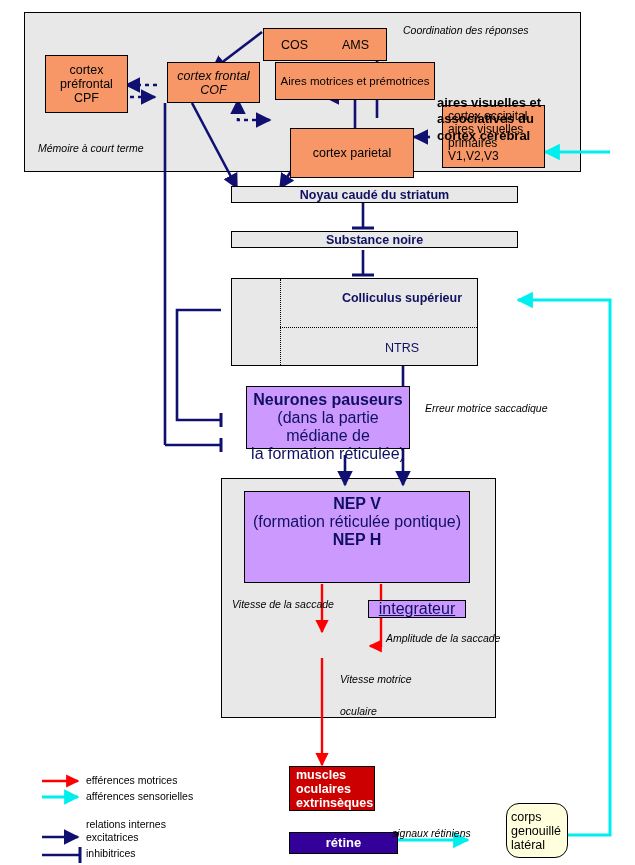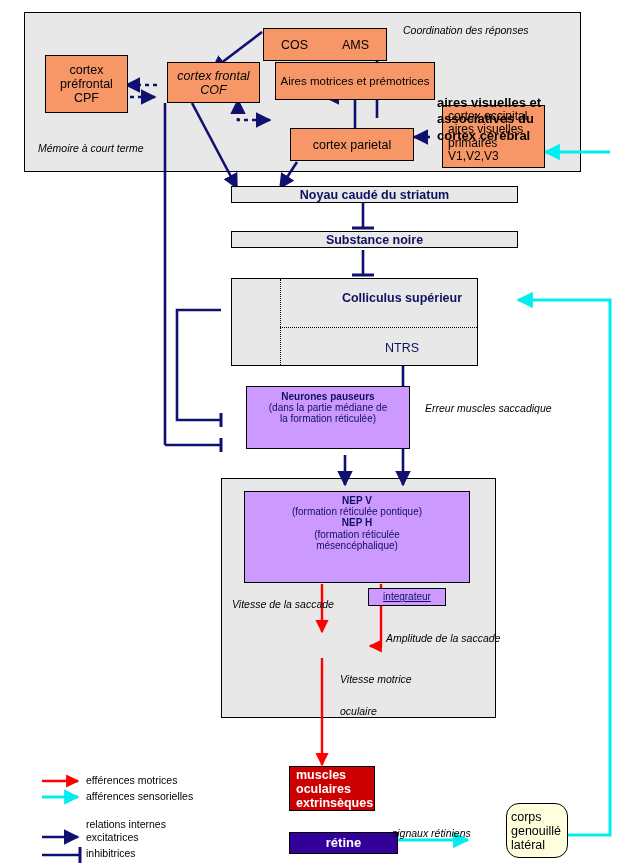--- a/index.html
+++ b/index.html
@@ -2,21 +2,21 @@
 <html><head>
 <meta charset="utf-8">
 <style>
   html,body{margin:0;padding:0;background:#ffffff;}
   body{font-family:"Liberation Sans",sans-serif;}
   #stage{position:relative;width:635px;height:865px;overflow:hidden;background:#fff;}
   svg.layer{position:absolute;left:0;top:0;width:635px;height:865px;pointer-events:none;}
   .box{position:absolute;box-sizing:border-box;border:1px solid #000;display:flex;align-items:center;justify-content:center;text-align:center;line-height:1.12;margin-left:10px;}
   .orange{background:#F79767;color:#000;font-size:12.5px;}
   .gray{background:#E8E8E8;color:#101060;font-weight:bold;font-size:12.5px;}
-  .purple{background:#CC99FF;color:#101060;font-size:10px;}
+  .purple{background:#CC99FF;color:#101060;font-size:16px;}
   .red{background:#CC0000;color:#ffffff;font-weight:bold;font-size:12.5px;}
   .navy{background:#330099;color:#ffffff;font-weight:bold;font-size:13px;}
   .cream{background:#FFFFDD;color:#000;font-size:12.5px;border-radius:13px;}
   .panel{position:absolute;box-sizing:border-box;background:#E8E8E8;border:1px solid #000;}
   .lbl{position:absolute;font-size:10.5px;font-style:italic;color:#000;white-space:nowrap;}
   .lbl.b{font-style:normal;font-weight:bold;font-size:13px;color:#000;line-height:1.25;margin-top:40px;}
   .legtxt{position:absolute;font-size:10.5px;color:#000;white-space:nowrap;}
   .ul{text-decoration:underline;}
 </style>
 </head>
@@ -105,21 +105,21 @@
 CPF</div>
   <div class="box orange" style="left:157px;top:62px;width:93px;height:41px;white-space:pre-line;font-style:italic;">cortex frontal
 COF</div>
 
   <div class="box orange" style="left:253px;top:28px;width:124px;height:33px;justify-content:space-around;">
     <span>COS</span>
     <span>AMS</span>
   </div>
 
   <div class="box orange" style="left:265px;top:62px;width:160px;height:38px;font-size:11.5px;">Aires motrices et prémotrices</div>
-  <div class="box orange" style="left:280px;top:128px;width:124px;height:33px;">cortex parietal</div>
+  <div class="box orange" style="left:280px;top:128px;width:124px;height:50px;">cortex parietal</div>
   <div class="box orange" style="left:432px;top:105px;width:103px;height:63px;white-space:pre-line;justify-content:flex-start;padding-left:5px;text-align:left;font-size:12px;">cortex occipital
 aires visuelles
 primaires
 V1,V2,V3</div>
 
   <div class="lbl" style="left:403px;top:24px;">Coordination des réponses</div>
   <div class="lbl b" style="left:437px;top:55px;width:130px;white-space:normal;">aires visuelles et associatives du cortex cérébral</div>
   <div class="lbl" style="left:38px;top:142px;">Mémoire à court  terme</div>
 
   <div class="box gray" style="left:221px;top:186px;width:287px;height:17px;">Noyau caudé du striatum</div>
@@ -131,32 +131,30 @@
     <div style="position:absolute;left:48px;top:0;bottom:0;border-left:1px dotted #000;"></div>
     <div style="position:absolute;left:48px;right:0;top:48px;border-top:1px dotted #000;"></div>
   </div>
 
   <div class="box purple" style="left:236px;top:386px;width:164px;height:63px;display:block;padding-top:4px;">
     <div style="font-weight:bold;">Neurones pauseurs</div>
     <div style="white-space:pre-line;">(dans la partie médiane de
 la formation réticulée)</div>
   </div>
 
-  <div class="lbl" style="left:425px;top:402px;">Erreur muscles saccadique</div>
+  <div class="lbl" style="left:425px;top:402px;">Erreur motrice saccadique</div>
 
   <div class="box purple" style="left:234px;top:491px;width:226px;height:92px;display:block;padding-top:3px;">
     <div style="font-weight:bold;">NEP V</div>
     <div>(formation réticulée pontique)</div>
     <div style="font-weight:bold;">NEP H</div>
-    <div style="white-space:pre-line;">(formation réticulée
-mésencéphalique)</div>
   </div>
 
   <div class="lbl" style="left:232px;top:598px;">Vitesse de la saccade</div>
-  <div class="box purple" style="left:358px;top:588px;width:78px;height:18px;">
+  <div class="box purple" style="left:358px;top:600px;width:98px;height:18px;">
       <span class="ul">integrateur</span>
     </div>
   <div class="lbl" style="left:386px;top:632px;">Amplitude de la saccade</div>
 
   <div class="lbl" style="left:340px;top:673px;">Vitesse motrice</div>
   <div class="lbl" style="left:340px;top:705px;">oculaire</div>
 
   <div class="box navy" style="left:279px;top:832px;width:109px;height:22px;">rétine</div>
   <div class="box red" style="left:279px;top:766px;width:86px;height:45px;white-space:pre-line;text-align:left;justify-content:flex-start;padding-left:6px;">muscles
 oculaires

